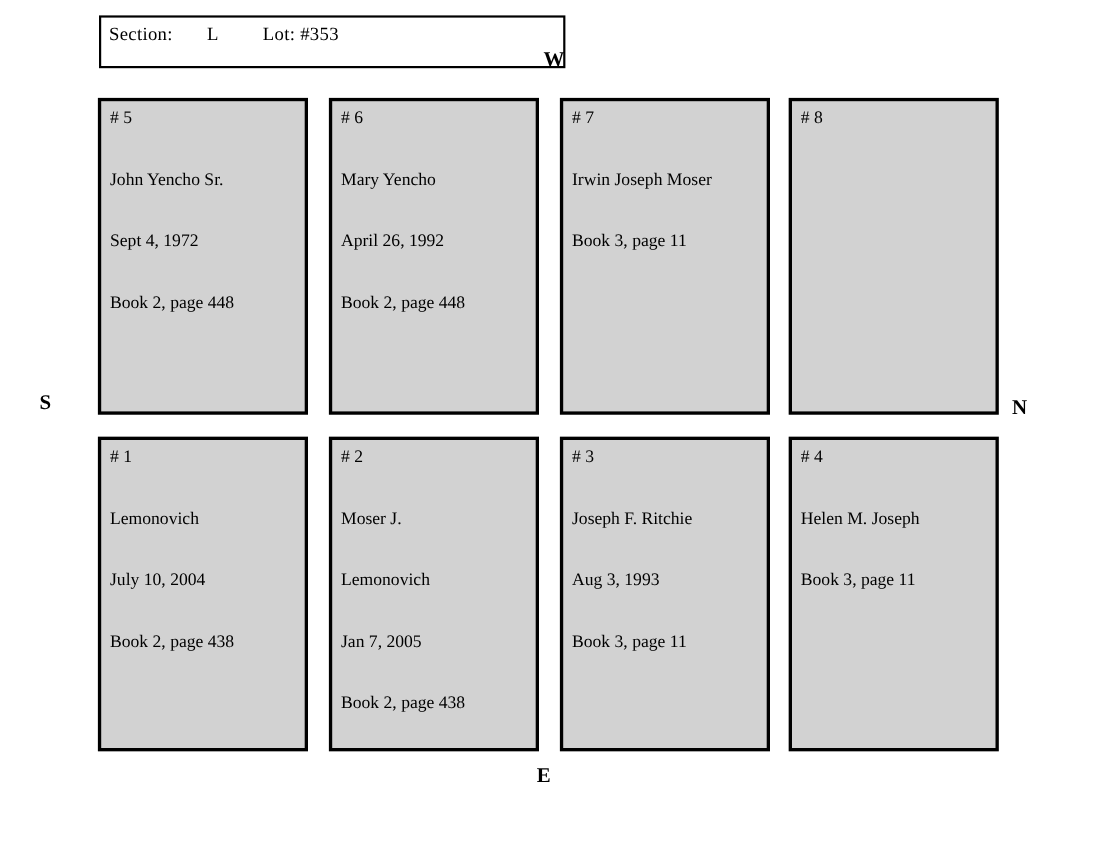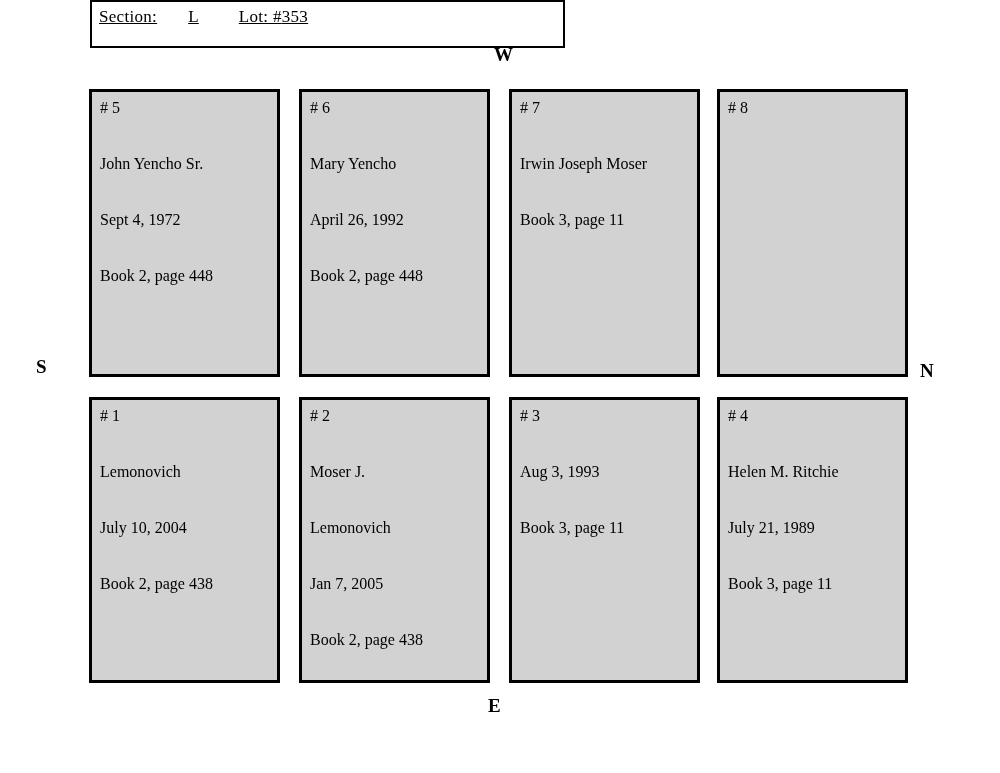--- a/index.html
+++ b/index.html
@@ -1,21 +1,21 @@
 <!DOCTYPE html>
 <html><head>
 <meta charset="utf-8">
 <style>
   * { margin:0; padding:0; box-sizing:border-box; }
   html, body { width:1000px; height:773px; background:#ffffff; overflow:hidden; }
   body { position:relative; font-family:"Liberation Serif", serif; color:#000000; }
 
   .header-box {
-    position:absolute; left:90px; top:0; width:475px; height:48px;
-    border:2px solid #000000; background:#ffffff;text-decoration:underline;
+    position:absolute; left:90px; top:14px; width:424px; height:48px;
+    border:2px solid #000000; background:#ffffff;
   }
   .header-text {
     display:flex; align-items:baseline;
     padding:5px 0 0 7px; font-size:17px; letter-spacing:0.3px;
   }
   .hdr-section-label { }
   .hdr-section-value { margin-left:31px; }
   .hdr-lot-label     { margin-left:40px;text-align:right; }
   .hdr-lot-value     { margin-left:0; }
 
@@ -115,27 +115,27 @@
     <div class="plot-line">Moser J.</div>
     <div class="plot-line">Lemonovich</div>
     <div class="plot-line">Jan 7, 2005</div>
     <div class="plot-line">Book 2, page 438</div>
   </div>
 </div>
 
 <div class="plot row-bottom col-3">
   <div class="plot-number"># 3</div>
   <div class="plot-details">
+    <div class="plot-line">Joseph F. Ritchie</div>
     <div class="plot-line">Aug 3, 1993</div>
     <div class="plot-line">Book 3, page 11</div>
     <div class="plot-line"></div>
   </div>
 </div>
 
 <div class="plot row-bottom col-4">
   <div class="plot-number"># 4</div>
   <div class="plot-details">
-    <div class="plot-line">Helen M. Ritchie</div>
-    <div class="plot-line">July 21, 1989</div>
+    <div class="plot-line">Helen M. Joseph</div>
     <div class="plot-line">Book 3, page 11</div>
     <div class="plot-line"></div>
   </div>
 </div>
 
 </body></html>

